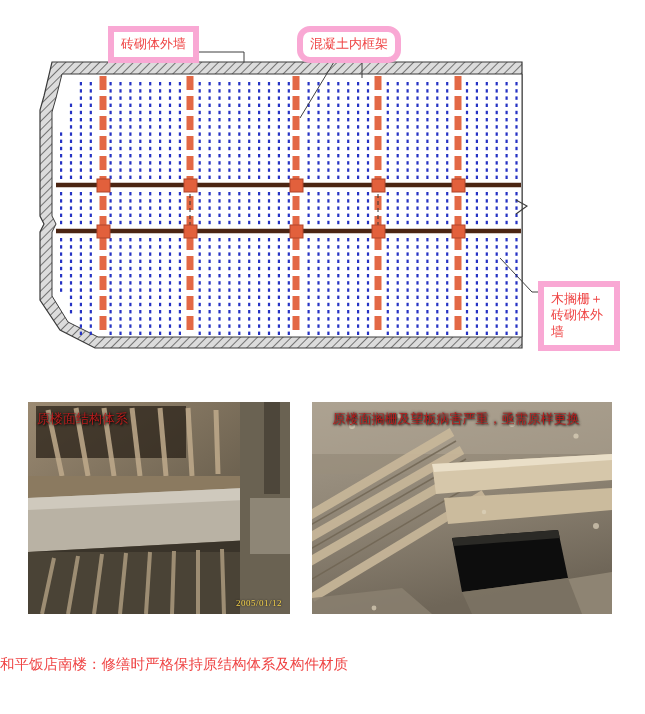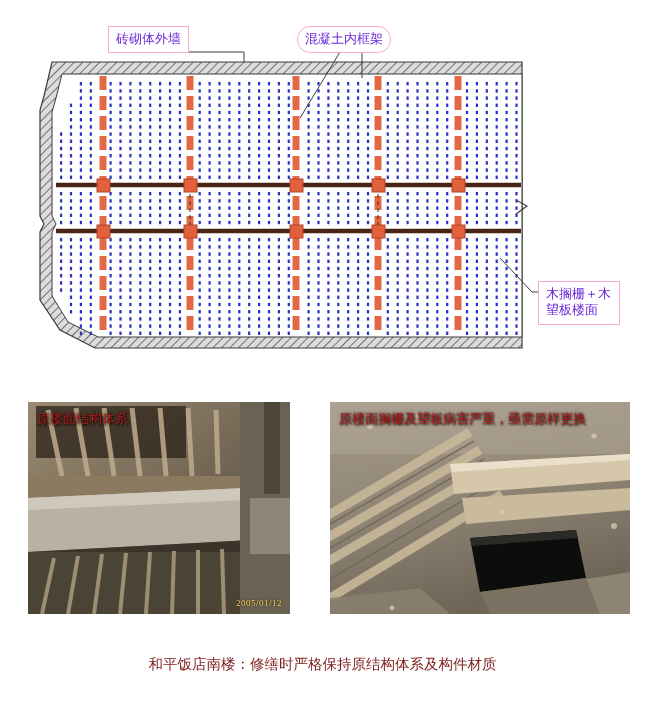--- a/index.html
+++ b/index.html
@@ -17,24 +17,24 @@
 
   
   #plan-area {
     position: absolute;
     left: 0; top: 0;
     width: 645px; height: 390px;
   }
 
   .callout-box {
     position: absolute;
-    border: 1px solid #f9a8d4;
+    border: 6px solid #f9a8d4;
     background: #ffffff;
     font-size: 13px;
-    color: #6d28d9;
+    color: #ef4444;
     padding: 4px 7px 5px 7px;
     line-height: 1.25;
     white-space: nowrap;
     box-sizing: border-box;
   }
   .callout-multi { white-space: normal; width: 82px; }
 
   
   #plan-svg { position: absolute; left: 0; top: 0; }
 
@@ -61,23 +61,23 @@
     letter-spacing: .5px;
     text-shadow: 0 0 2px rgba(0,0,0,.9);
     margin-top: 44px;
   }
 
   
   #bottom-caption {
     position: absolute;
     left: 0; top: 655px;
     width: 645px;
-    text-align: center;
+    text-align: left;
     font-size: 14.5px;
-    color: #7f1d1d;
+    color: #ef4444;
     font-family: "Liberation Sans", sans-serif;
   }
 </style>
 </head>
 <body>
 
 <div id="plan-area">
 
   <svg id="plan-svg" width="645" height="390" xmlns="http://www.w3.org/2000/svg">
     <defs>
@@ -1542,21 +1542,21 @@
 
   <div class="callout-box" style="left:108px; top:26px;">
     <span>砖砌体外墙</span>
   </div>
 
   <div class="callout-box" style="left:297px; top:26px;border-radius:13px;">
     <span>混凝土内框架</span>
   </div>
 
   <div class="callout-box callout-multi" style="left:538px; top:281px;">
-    <span>木搁栅＋木望板楼面</span>
+    <span>木搁栅＋砖砌体外墙</span>
   </div>
 </div>
 
 <div class="photo" style="left:28px; top:402px; width:262px; height:212px;">
   <svg width="262" height="212" xmlns="http://www.w3.org/2000/svg">
     <defs>
       <linearGradient id="pl-bg" x1="0" y1="0" x2="0" y2="1">
         <stop offset="0%" stop-color="#6d6152"></stop>
         <stop offset="45%" stop-color="#8d8272"></stop>
         <stop offset="100%" stop-color="#59503f"></stop>
@@ -1602,21 +1602,21 @@
     </g>
 
     <rect x="212" y="0" width="50" height="212" fill="#6a6252"></rect>
     <rect x="222" y="96" width="40" height="56" fill="#8e8676"></rect>
     <rect x="236" y="0" width="16" height="92" fill="#4d463a"></rect>
   </svg>
   <div class="cap">原楼面结构体系</div>
   <div class="stamp">2005/01/12</div>
 </div>
 
-<div class="photo" style="left:330px; top:402px; width:300px; height:212px;">
+<div class="photo" style="left:312px; top:402px; width:300px; height:212px;text-align:center;">
   <svg width="300" height="212" xmlns="http://www.w3.org/2000/svg">
     <defs>
       <linearGradient id="pr-bg" x1="0" y1="0" x2="0.3" y2="1">
         <stop offset="0%" stop-color="#a79d8d"></stop>
         <stop offset="55%" stop-color="#8e8474"></stop>
         <stop offset="100%" stop-color="#6f6658"></stop>
       </linearGradient>
     </defs>
     <rect width="300" height="212" fill="url(#pr-bg)"></rect>
 

